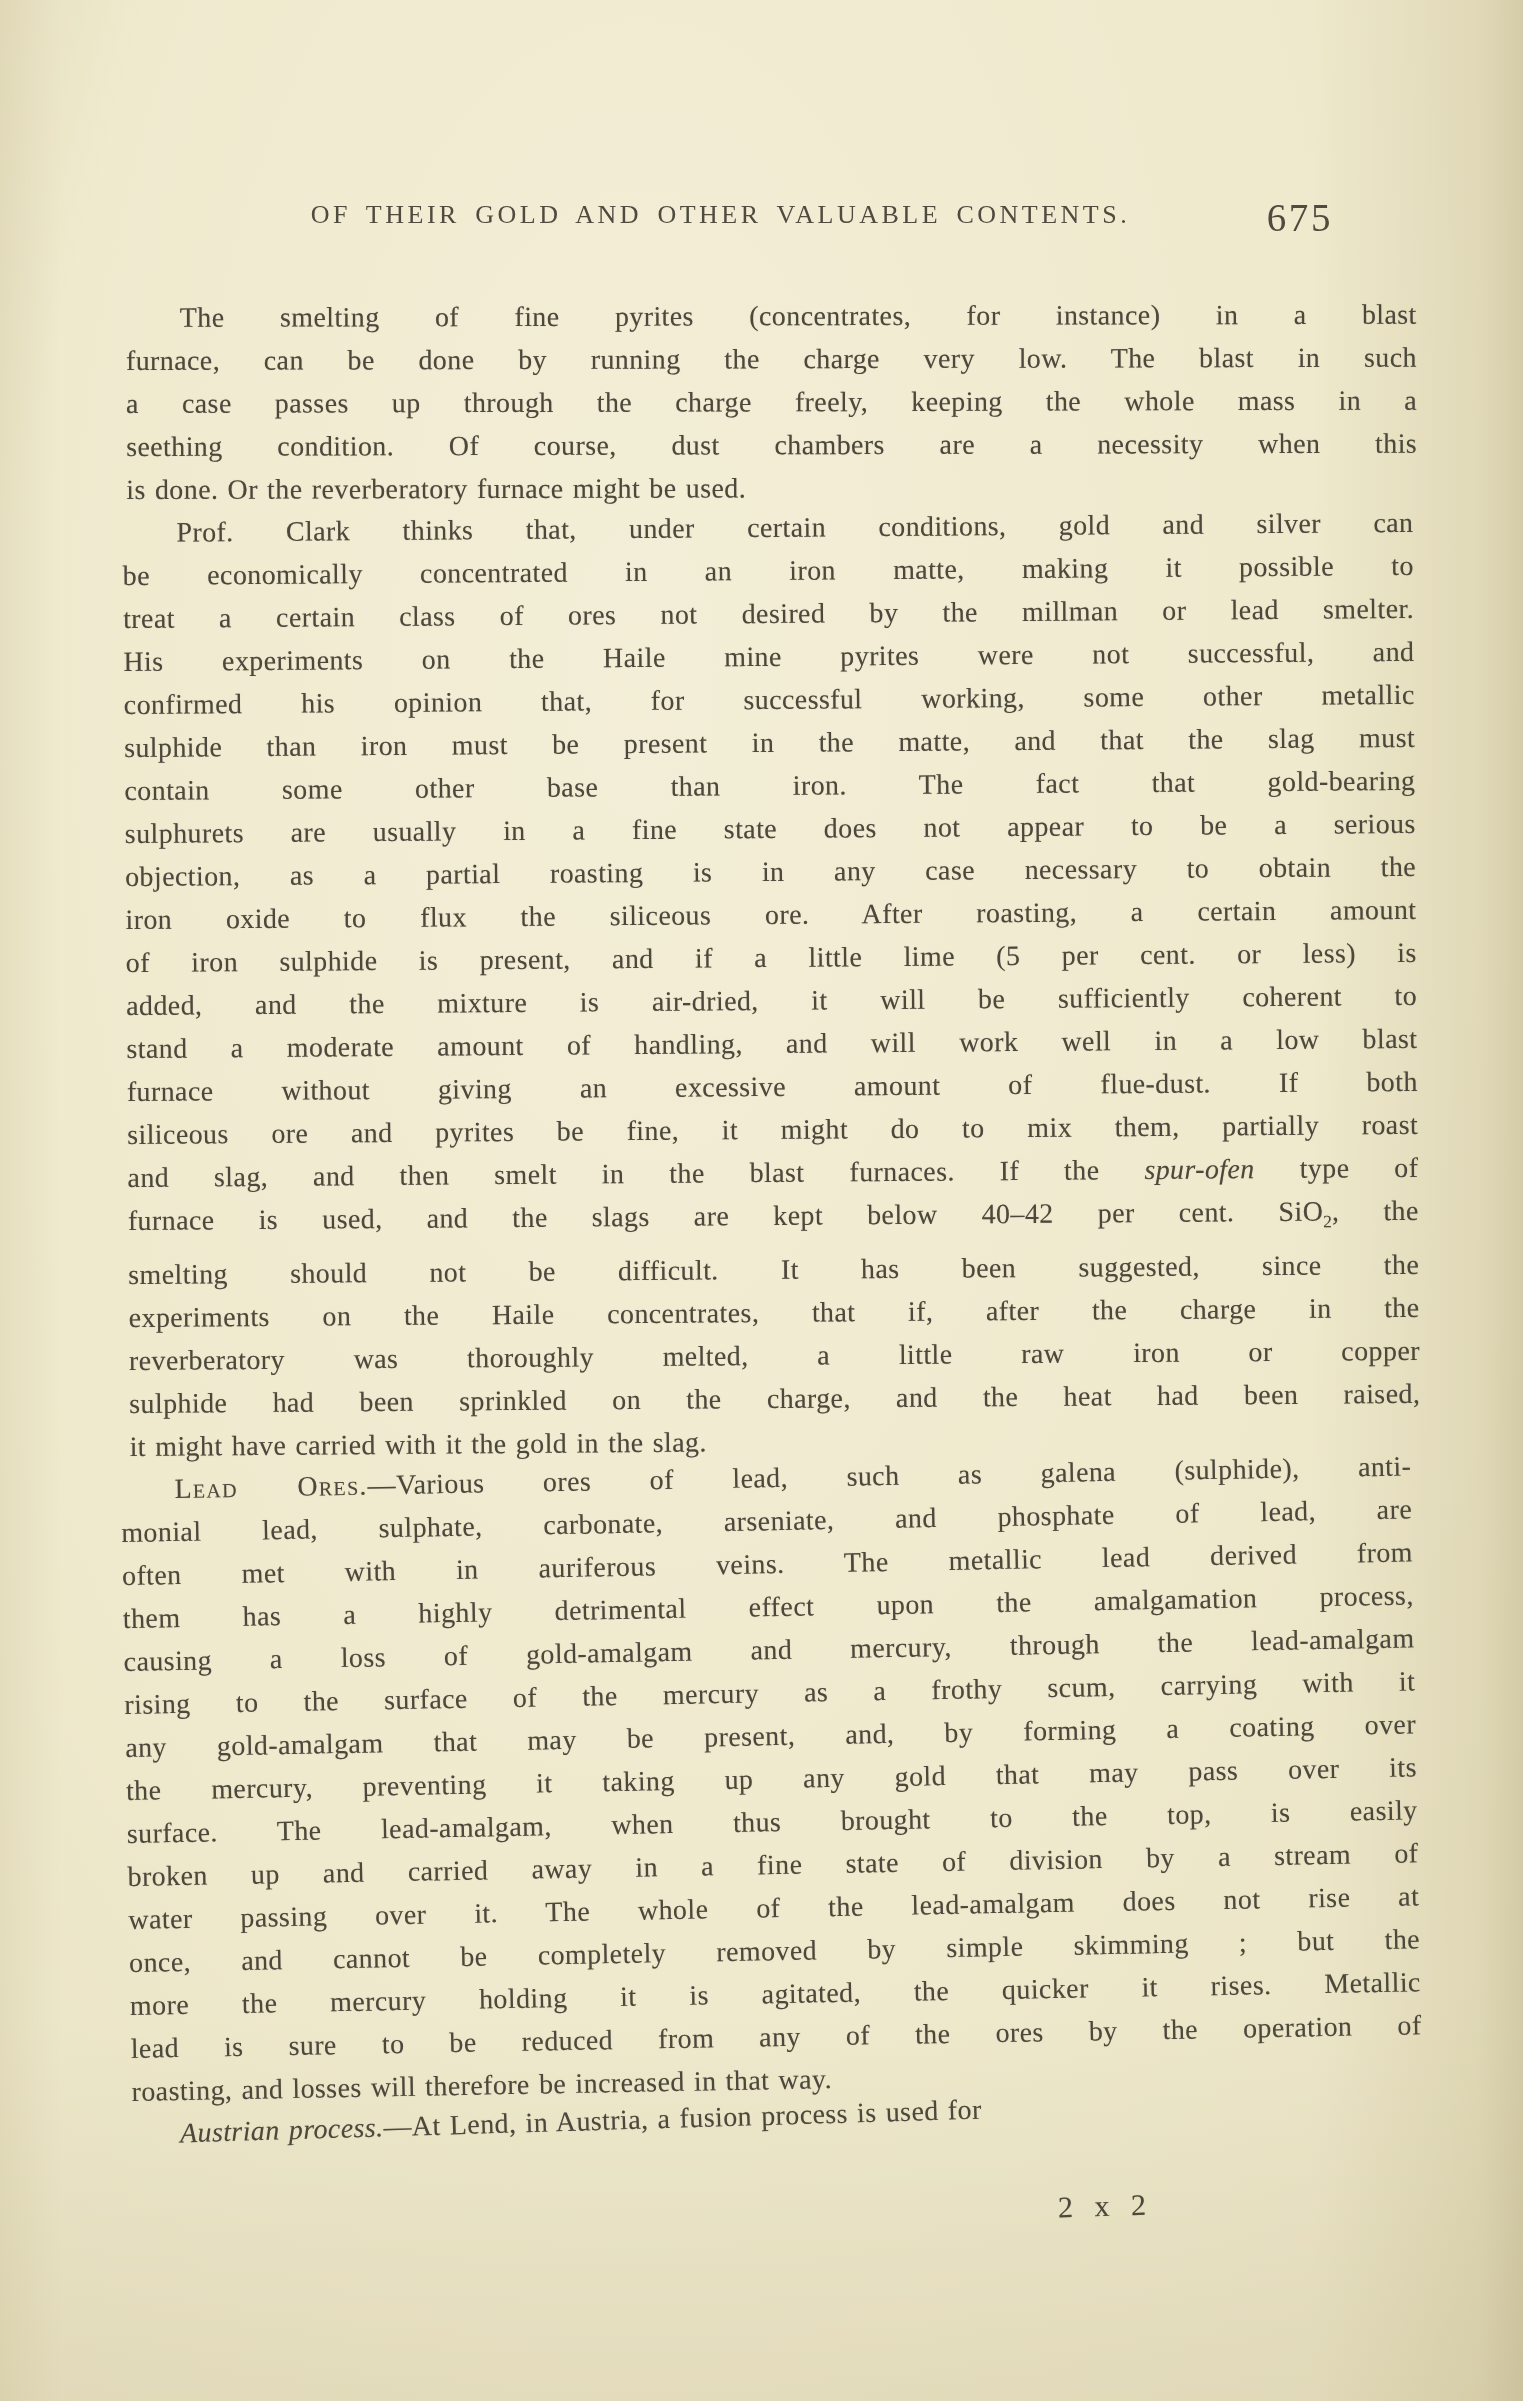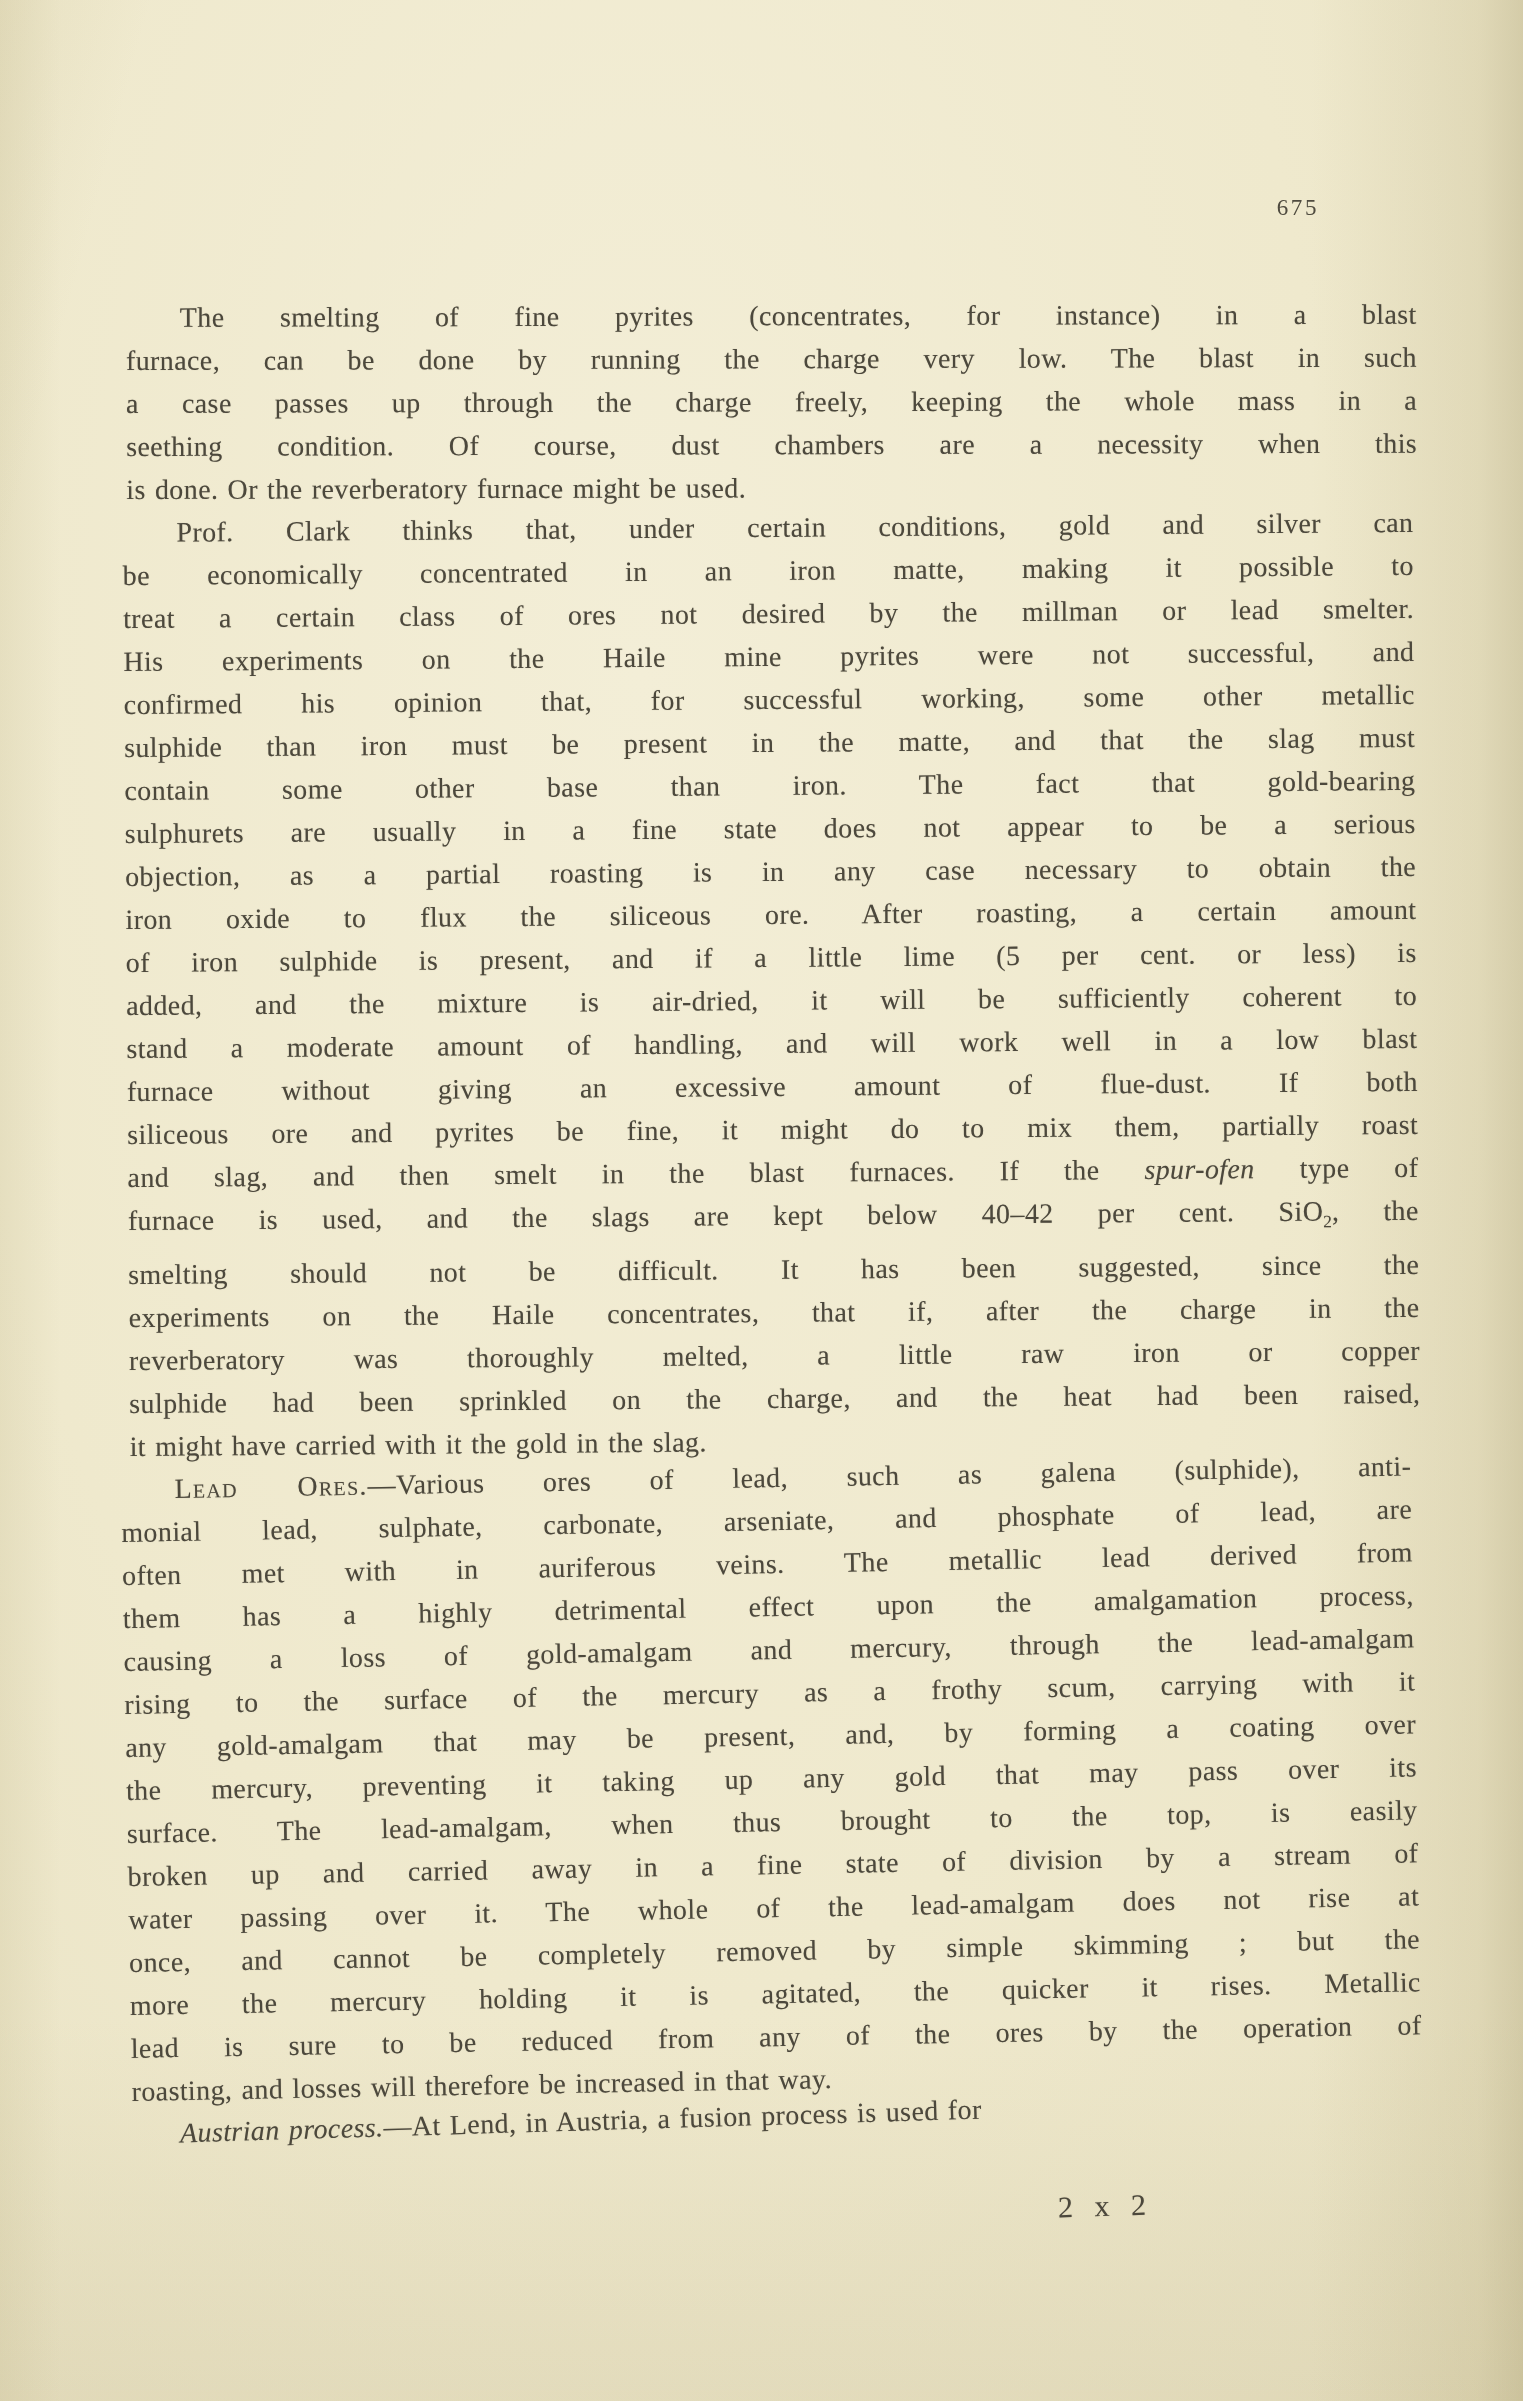--- a/index.html
+++ b/index.html
@@ -27,22 +27,22 @@
     left: 50%; top: 0;
     transform: translateX(-50%) translateX(-51px);
     font-size: 26px;
     letter-spacing: 3.5px;
     word-spacing: 5.3px;
     white-space: nowrap;
     color: #4f4b3f;
   }
   .running-head .folio {
     position: absolute;
-    right: 98px; top: -5.3px;
-    font-size: 23px;
+    right: 84px; top: -5.3px;
+    font-size: 39px;
     letter-spacing: 2.6px;
     color: #4f4b3f;
   }
   .body-text {
     position: absolute;
     left: 126px; top: 296px; width: 1291px;
     font-size: 28px;
     line-height: 43px;
     letter-spacing: 0.4px;
     word-spacing: 1.8px;
@@ -72,20 +72,21 @@
     transform: rotate(-1.7deg);
     color: #4c483c;
     text-shadow: 0 0 0.9px rgba(76,72,60,0.35);
   }
 </style>
 </head>
 <body>
 
 <div class="page">
   <div class="running-head">
+    <span class="title">OF THEIR GOLD AND OTHER VALUABLE CONTENTS.</span>
     <span class="folio">675</span>
   </div>
 
   <div class="body-text">
       <div class="paragraph p0">
         <div class="line first">The smelting of fine pyrites (concentrates, for instance) in a blast</div>
         <div class="line">furnace, can be done by running the charge very low.  The blast in such</div>
         <div class="line">a case passes up through the charge freely, keeping the whole mass in a</div>
         <div class="line">seething condition.  Of course, dust chambers are a necessity when this</div>
         <div class="line last">is done.  Or the reverberatory furnace might be used.</div>

